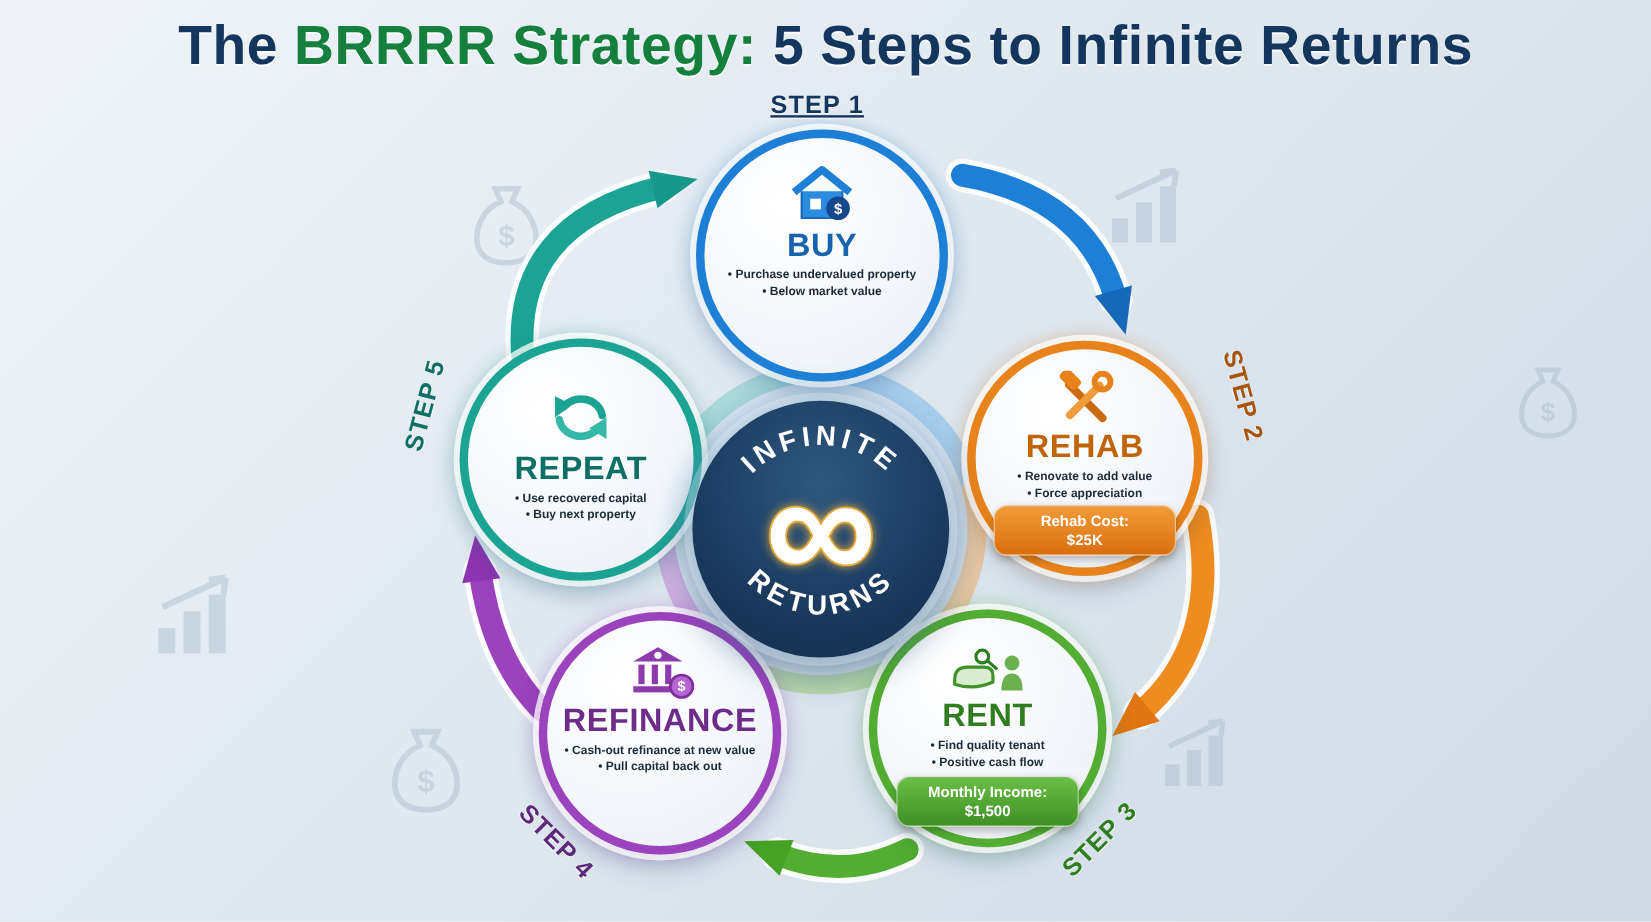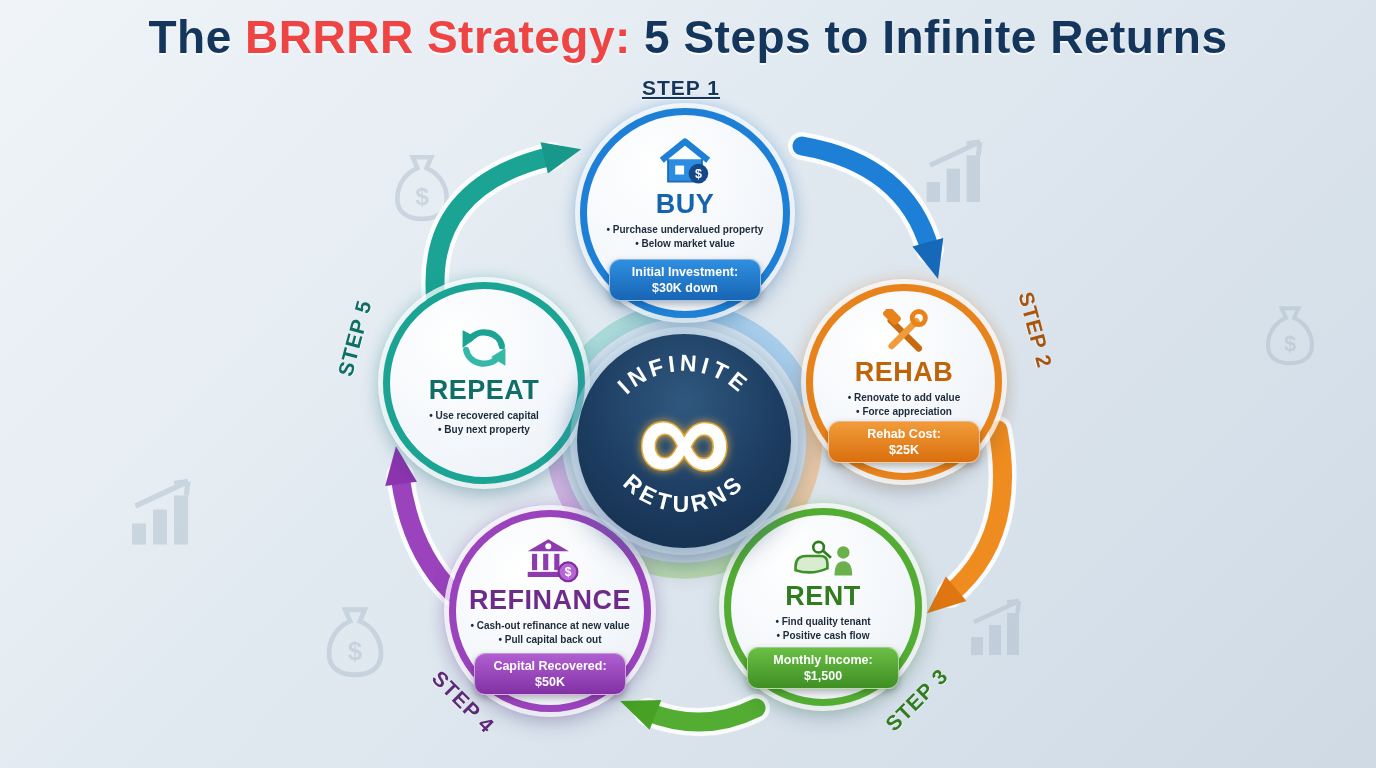--- a/index.html
+++ b/index.html
@@ -9,21 +9,21 @@
     font-family:"Liberation Sans","DejaVu Sans",sans-serif;
     background:linear-gradient(135deg,#f0f4f8 0%,#e2eaf1 40%,#cfdae5 100%);
   }
   
   .page-title {
     position:absolute; top:10px; left:0; width:100%;
     text-align:center; font-size:46px; font-weight:800;
     color:#14365c; letter-spacing:.5px; z-index:5;
     text-shadow:0 2px 0 rgba(255,255,255,.8);
   }
-  .page-title .hl { color:#ef4444; }
+  .page-title .hl { color:#15803d; }
 
   
   .bg-ico { position:absolute; opacity:.45; z-index:0; }
 
   
   .flow-svg { position:absolute; left:0; top:0; z-index:1; pointer-events:none; }
 
   
   .step-circle {
     position:absolute; border-radius:50%;
@@ -174,24 +174,20 @@
     <path d="M6 26 L32 5 L58 26" fill="none" stroke="#1d7fd6" stroke-width="7" stroke-linejoin="round"></path>
     <path d="M13 25 L13 50 L51 50 L51 25" fill="#2b8ce0" stroke="#1a6ab8" stroke-width="2"></path>
     <rect x="21" y="32" width="10" height="10" fill="#ffffff"></rect>
     <circle cx="47" cy="41" r="11" fill="#15488a"></circle>
     <text x="47" y="46" text-anchor="middle" font-size="14" font-weight="bold" fill="#ffffff">$</text>
   </svg>
   <div class="step-title t-buy">BUY</div>
   <div class="bullets">
     <div class="bullet">Purchase undervalued property</div>
     <div class="bullet">Below market value</div>
-  </div>
-  <div class="banner bn-buy">
-    <div>Initial Investment:</div>
-    <div>$30K down</div>
   </div>
 </div>
 
 <div class="step-circle c-rehab" style="left:806px;top:284px;width:196px;height:196px;padding-top:18px;">
   <svg width="56" height="46" viewBox="0 0 64 56">
     <line x1="16" y1="14" x2="50" y2="48" stroke="#c96a10" stroke-width="8" stroke-linecap="round"></line>
     <rect x="6" y="2" width="22" height="13" rx="4" fill="#e8821a" transform="rotate(45 17 9)"></rect>
     <line x1="47" y1="15" x2="17" y2="45" stroke="#f09c3a" stroke-width="8" stroke-linecap="round"></line>
     <circle cx="50" cy="11" r="8" fill="none" stroke="#e8821a" stroke-width="6"></circle>
   </svg>
@@ -233,24 +229,20 @@
     <rect x="24" y="22" width="6" height="19" fill="#8e3bad"></rect>
     <rect x="37" y="22" width="6" height="19" fill="#8e3bad"></rect>
     <rect x="6" y="43" width="44" height="6" fill="#8e3bad"></rect>
     <circle cx="53" cy="43" r="11" fill="#b565d4" stroke="#7d2f9c" stroke-width="2.5"></circle>
     <text x="53" y="48" text-anchor="middle" font-size="14" font-weight="bold" fill="#ffffff">$</text>
   </svg>
   <div class="step-title t-refi">REFINANCE</div>
   <div class="bullets">
     <div class="bullet">Cash-out refinance at new value</div>
     <div class="bullet">Pull capital back out</div>
-  </div>
-  <div class="banner bn-refi">
-    <div>Capital Recovered:</div>
-    <div>$50K</div>
   </div>
 </div>
 
 <div class="step-circle c-repeat" style="left:383px;top:282px;width:202px;height:202px;padding-top:34px;">
   <svg width="58" height="50" viewBox="0 0 64 56">
     <path d="M 52 26 A 20 18 0 0 0 16 18" fill="none" stroke="#1ba393" stroke-width="7" stroke-linecap="round"></path>
     <polygon points="8,8 24,16 8,28" fill="#1ba393"></polygon>
     <path d="M 12 30 A 20 18 0 0 0 48 38" fill="none" stroke="#36b8a8" stroke-width="7" stroke-linecap="round"></path>
     <polygon points="56,28 40,38 56,48" fill="#36b8a8"></polygon>
   </svg>

